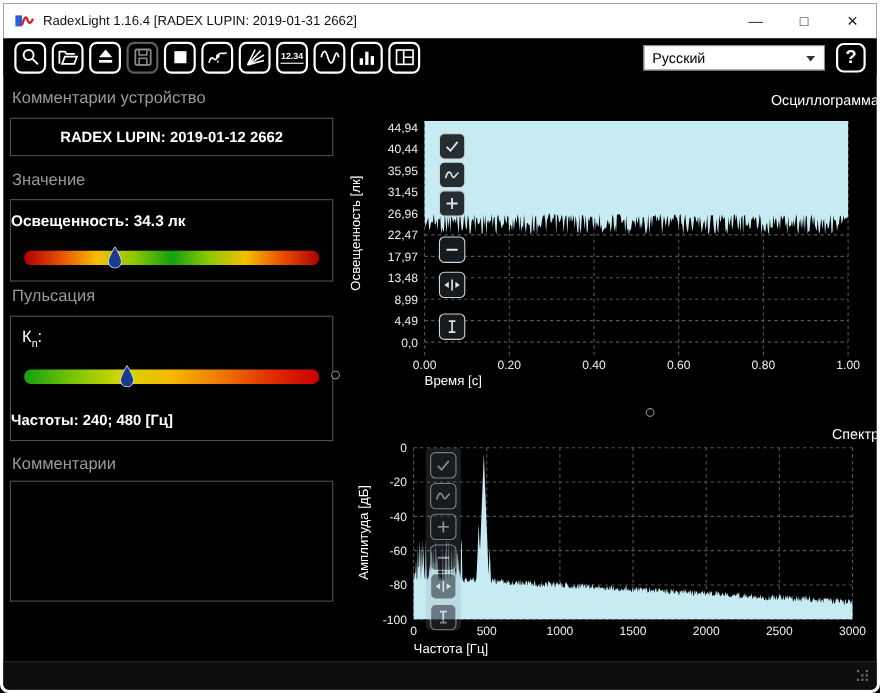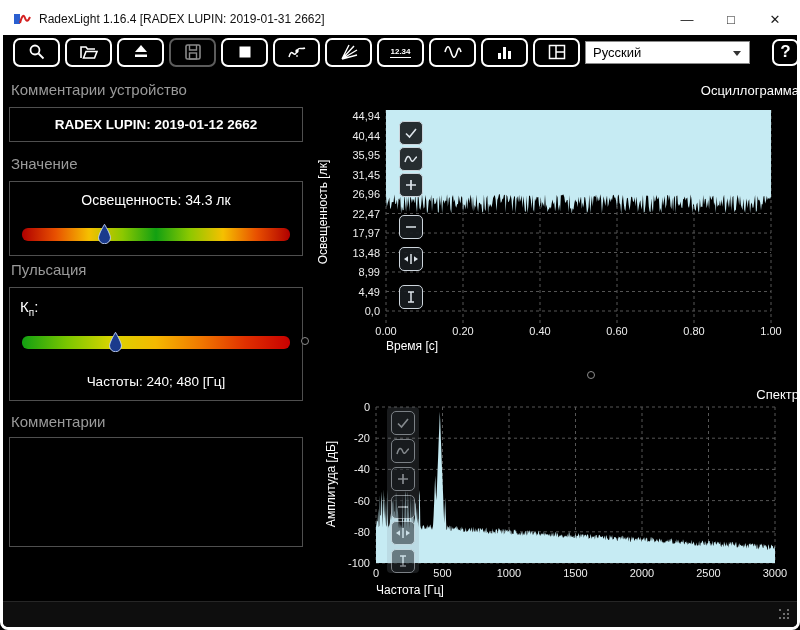--- a/index.html
+++ b/index.html
@@ -6,32 +6,32 @@
 html,body{width:800px;height:630px;background:#000;font-family:"Liberation Sans",sans-serif}
 .window{position:relative;width:800px;height:630px;background:#000;border:3px solid #ffffff;border-radius:0 0 8px 8px;overflow:hidden}
 
 .titlebar{height:32px;background:#fff;display:flex;align-items:center;padding-left:10px}
 .app-icon{width:18px;height:18px;flex:none;display:flex}
 .titletext{font-size:12px;color:#111;margin-left:8px;white-space:nowrap}
 .win-controls{margin-left:auto;display:flex;height:100%}
 .wc{width:44px;display:flex;align-items:center;justify-content:center;font-size:13px;color:#1a1a1a}
 
 .toolbar{height:34px;display:flex;align-items:center;padding:0 10px;gap:5px;background:#000}
-.tb-btn{width:47px;height:29px;border:2px solid #fff;border-radius:7px;background:#000;display:flex;align-items:center;justify-content:center;flex:none}
+.tb-btn{width:29px;height:29px;border:2px solid #fff;border-radius:7px;background:#000;display:flex;align-items:center;justify-content:center;flex:none}
 .tb-btn.disabled{border-color:#5c5c5c}
 .tb-num{color:#fff;font-size:8px;font-weight:bold;border-bottom:1px solid #fff;line-height:10px}
-.tb-right{margin-left:auto;display:flex;align-items:center;gap:22px}
+.tb-right{margin-left:auto;display:flex;align-items:center;gap:10px}
 .lang-select{width:165px;height:23px;background:#fff;border:1px solid #8a8a8a;color:#000;font-size:13px;display:flex;align-items:center;padding-left:7px;position:relative}
 .lang-select::after{content:"";position:absolute;right:8px;top:9px;border-left:4px solid transparent;border-right:4px solid transparent;border-top:5px solid #333}
 .help-btn{width:27px;height:27px;border:2px solid #fff;border-radius:7px;background:#000;color:#fff;font-weight:bold;font-size:17px;display:flex;align-items:center;justify-content:center}
 
 .lp-h{position:absolute;left:8px;width:292px;color:#9a9a9a;font-size:15px}
 .lp-box{position:absolute;left:6px;width:294px;border:1px solid #4f4f4f;background:#000;color:#fff}
 .device-box{height:35px;display:flex;align-items:center;justify-content:center;font-weight:bold;font-size:13.5px}
-.center-txt{position:absolute;left:0;right:0;text-align:center;color:#fff;font-weight:normal}
+.center-txt{position:absolute;left:0;right:0;color:#fff;font-weight:bold}
 .grad-wrap{position:absolute;left:12px;right:12px;height:13px}
 .grad{width:100%;height:100%;border-radius:6px}
 .drop{position:absolute;top:-4px;width:13px;height:20px}
 .kp{position:absolute;left:10px;top:10px;color:#fff;font-weight:normal;font-size:15px}
 .kp sub{font-size:10px}
 
 .chart{position:absolute;overflow:visible}
 .chart svg.plot{position:absolute;left:0;top:0}
 .c-title{position:absolute;left:0;right:0;top:0;text-align:right;color:#fff;font-size:13px}
 .c-xlabel{position:absolute;text-align:left;color:#fff;font-size:12px}

